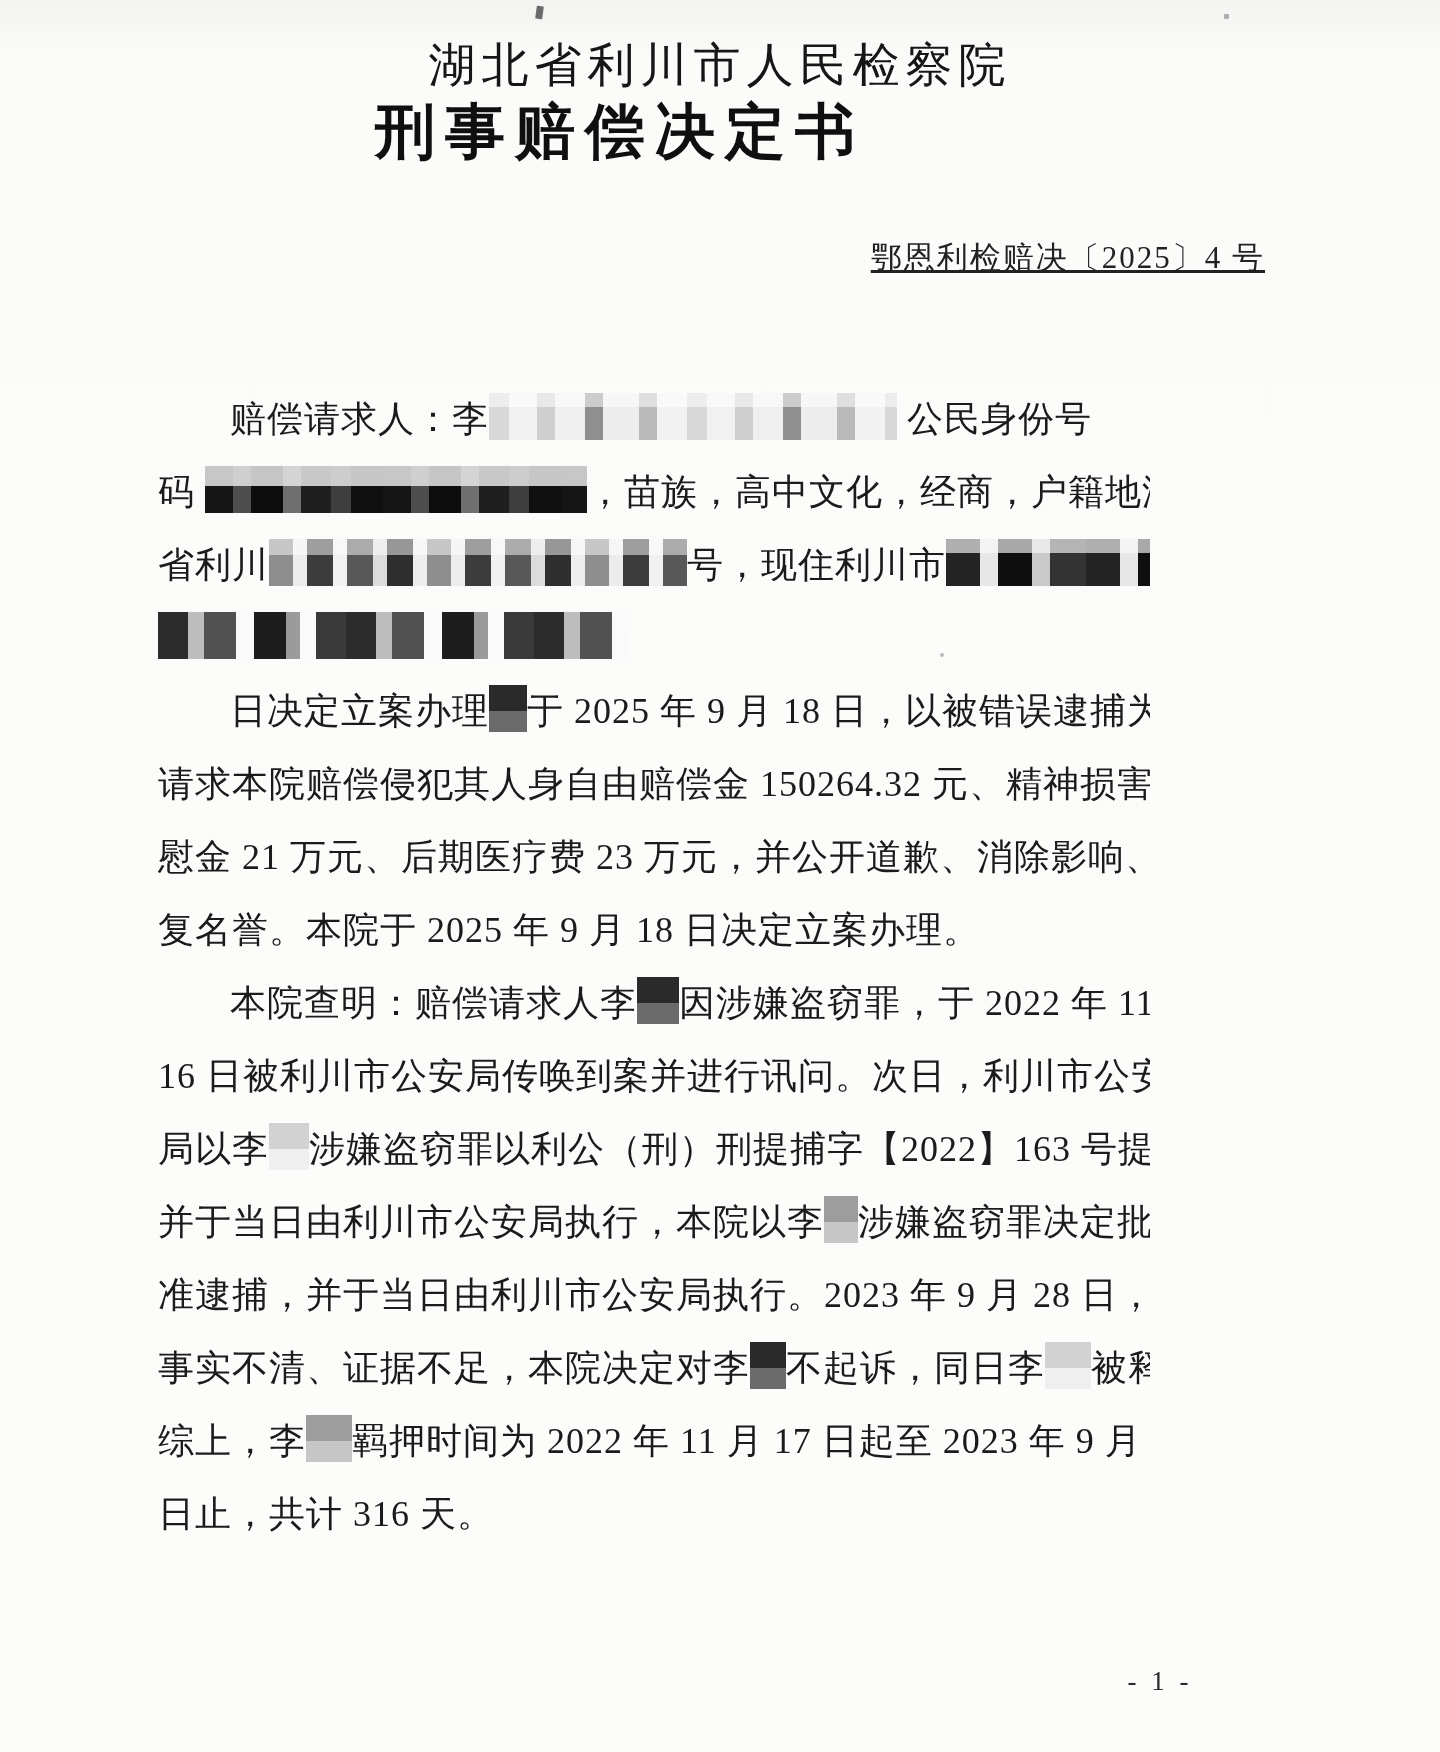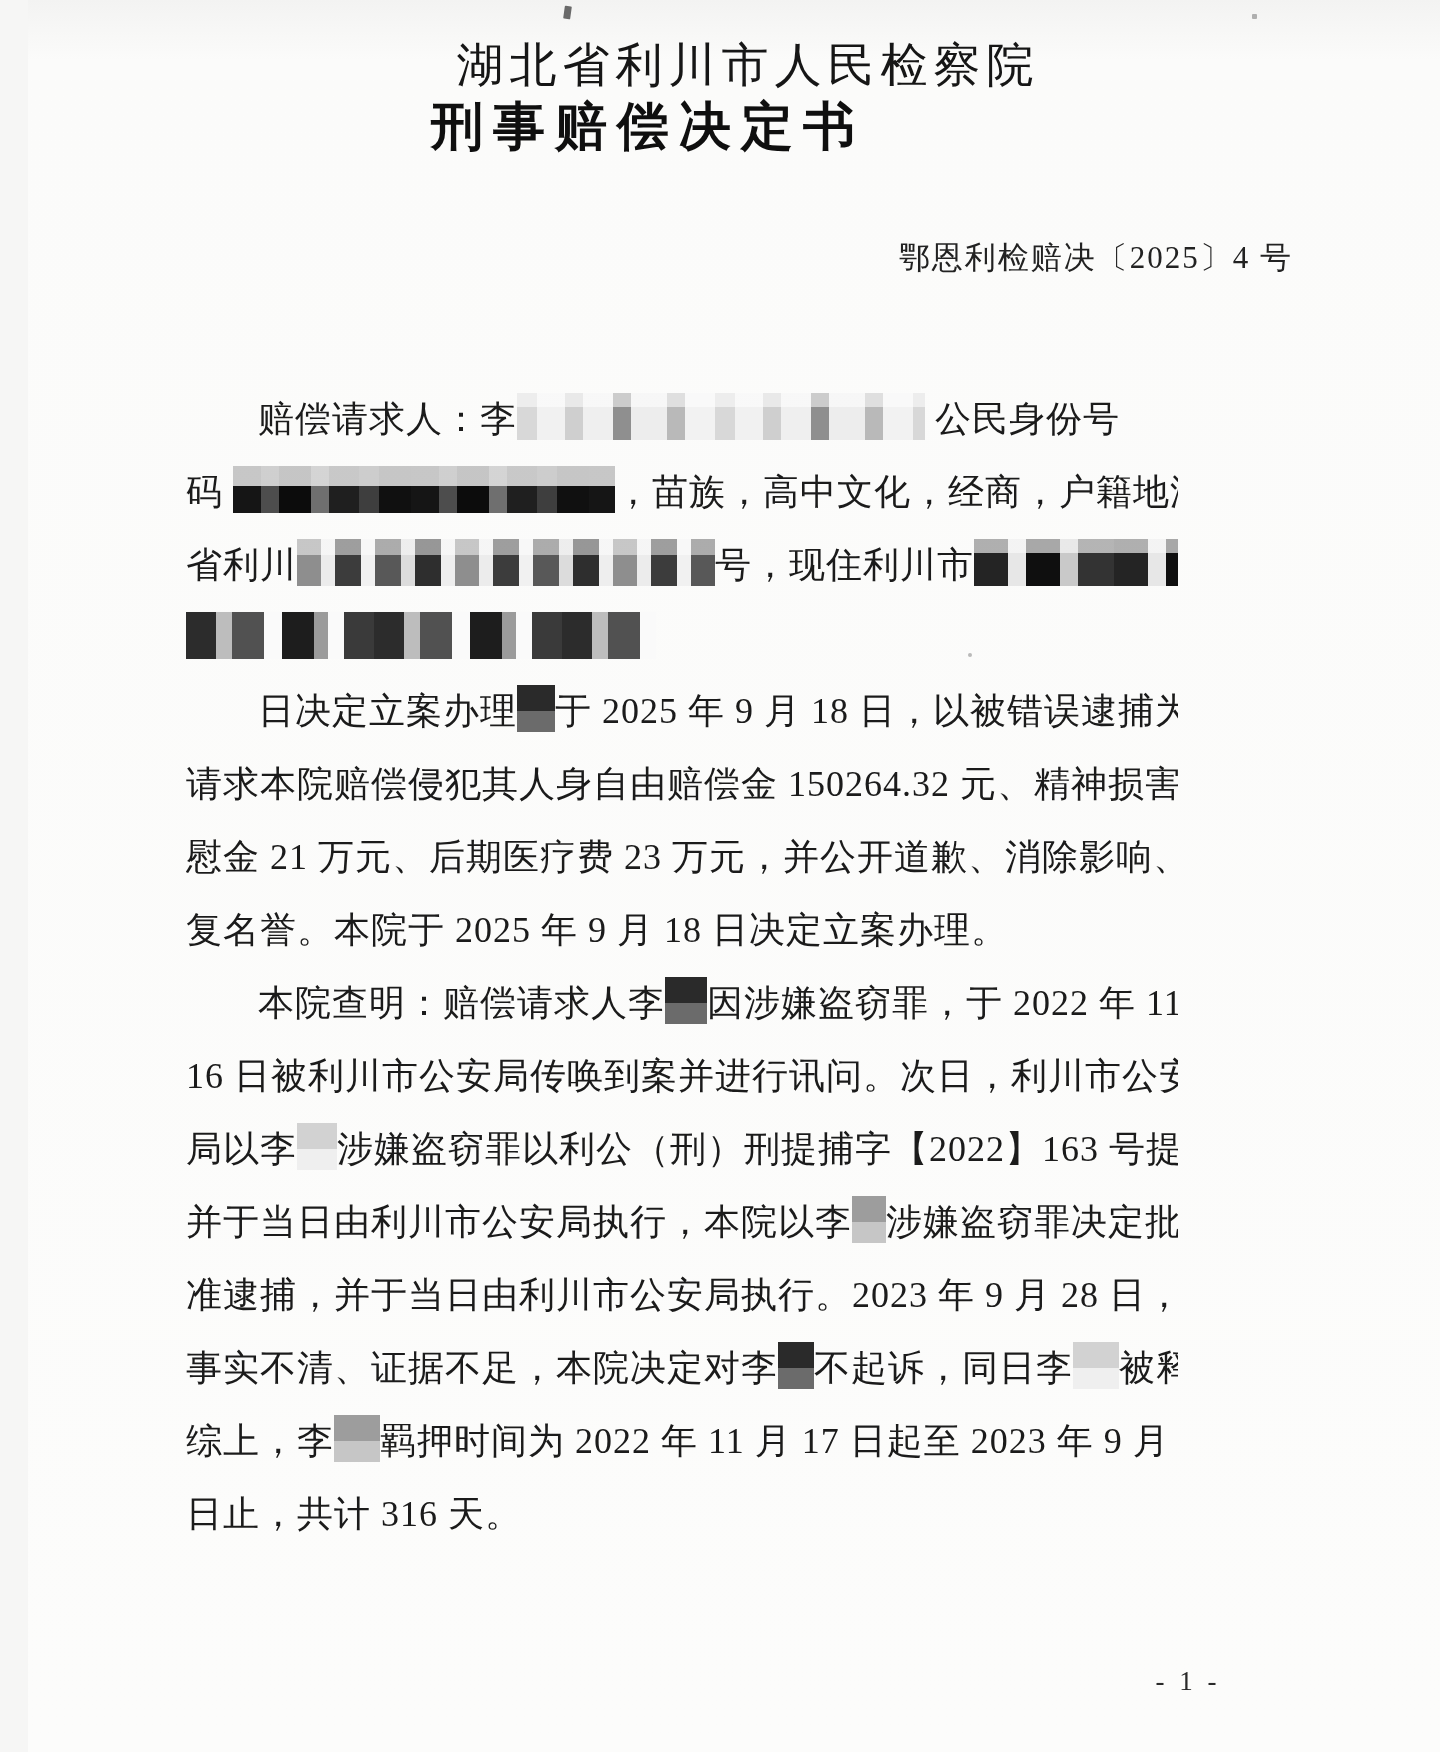--- a/index.html
+++ b/index.html
@@ -7,40 +7,40 @@
     width:1440px;height:1752px;
     background:#f6f6f5;
     position:relative;
     font-family:"Liberation Serif","DejaVu Serif",serif;
     color:#1c1c1c;
     overflow:hidden;
   }
   .page{
     position:absolute;inset:0;
     background:linear-gradient(180deg,#f3f3f2 0,#fbfbfa 60px,#fcfcfb 100%);
-    margin-left:28px;
   }
   
   .org-name{
     position:absolute;top:34px;left:0;width:1440px;
     text-align:center;
     font-size:47px;letter-spacing:6px;
     color:#161616;
   }
   .doc-title{
     position:absolute;top:92px;left:0;width:1240px;
     text-align:center;
-    font-size:52px;font-weight:bold;letter-spacing:10px;
+    font-size:60px;font-weight:bold;letter-spacing:10px;
     color:#0f0f0f;
   }
   .doc-number{
     position:absolute;top:237px;left:0;width:1265px;
     text-align:right;
     font-size:31px;letter-spacing:2px;
     color:#222;
+    text-decoration:underline;
   }
   
   .doc-body{
     position:absolute;top:383px;left:158px;width:992px;
   }
   .line{
     height:73px;line-height:73px;
     font-size:36px;
     white-space:nowrap;overflow:hidden;
     letter-spacing:1px;

